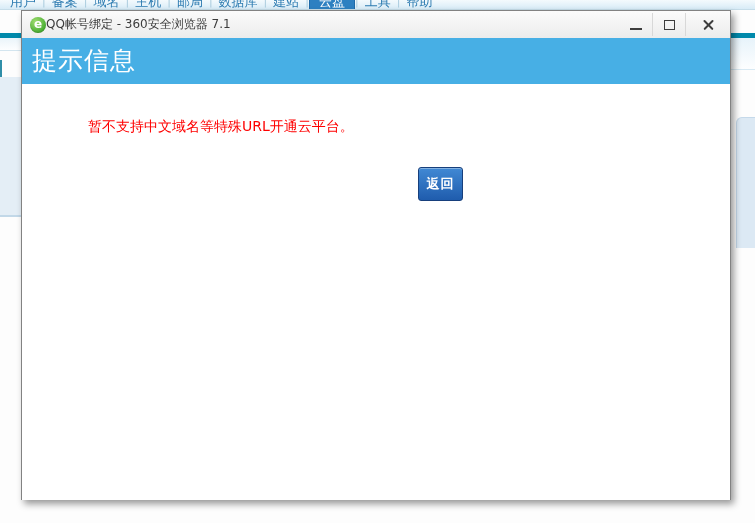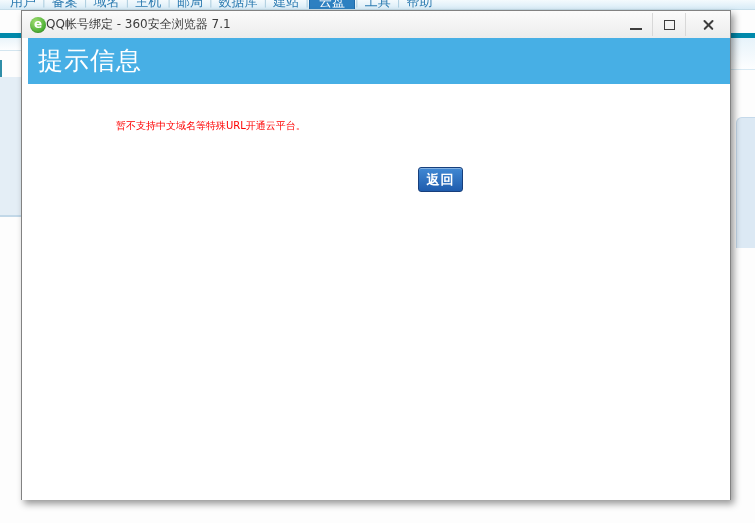--- a/index.html
+++ b/index.html
@@ -78,29 +78,28 @@
     content:"";position:absolute;left:0;top:6px;width:13px;height:1.6px;
     background:#3d3d3d;border-radius:1px;
   }
   .glyph-x::before{transform:rotate(45deg);}
   .glyph-x::after{transform:rotate(-45deg);}
 
   .dlg-header{
     height:46px;background:var(--header-blue);
     color:#fff;font-size:25px;line-height:46px;padding-left:10px;
     letter-spacing:1px;
-    margin-left:6px;
   }
   .dlg-body{position:relative;height:416px;background:#fff;}
   .error-msg{
-    position:absolute;left:94px;top:34px;
-    font-size:10px;line-height:16px;color:var(--error-red);
+    position:absolute;left:66px;top:34px;
+    font-size:14px;line-height:16px;color:var(--error-red);
   }
   .return-btn{
-    position:absolute;left:396px;top:83px;width:45px;height:25px;
+    position:absolute;left:396px;top:83px;width:45px;height:34px;
     background:linear-gradient(var(--btn-top),var(--btn-bottom));
     border:1px solid var(--btn-border);border-radius:3px;
     box-shadow:inset 0 1px 0 rgba(255,255,255,0.35);
     color:#fff;font-size:13px;font-weight:bold;letter-spacing:1px;
     line-height:22px;text-align:center;cursor:pointer;
     font-family:"DejaVu Sans","Liberation Sans",sans-serif;
   }
 </style>
 </head>
 <body>

